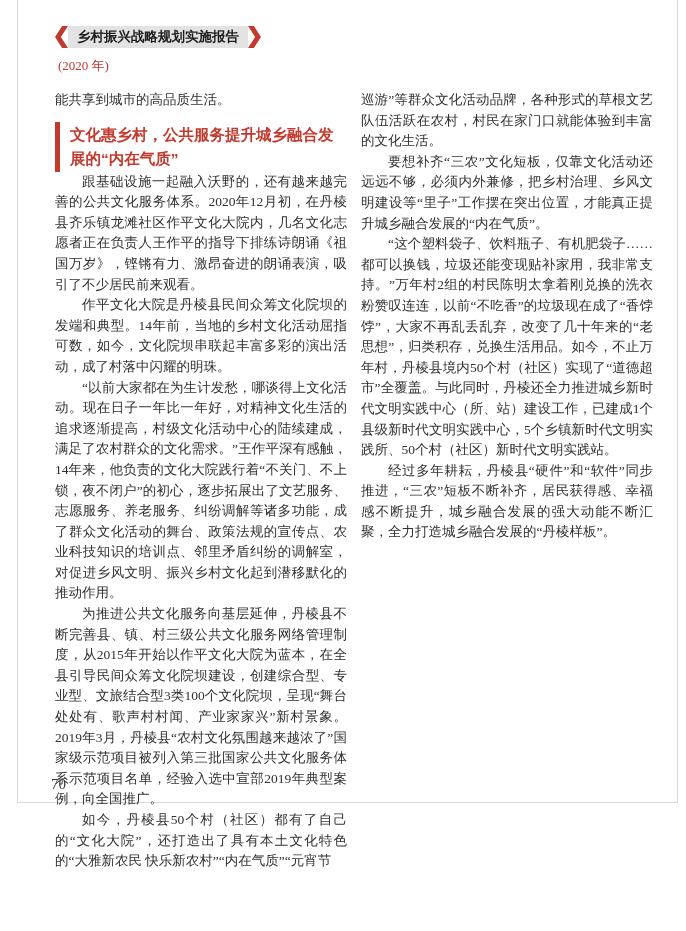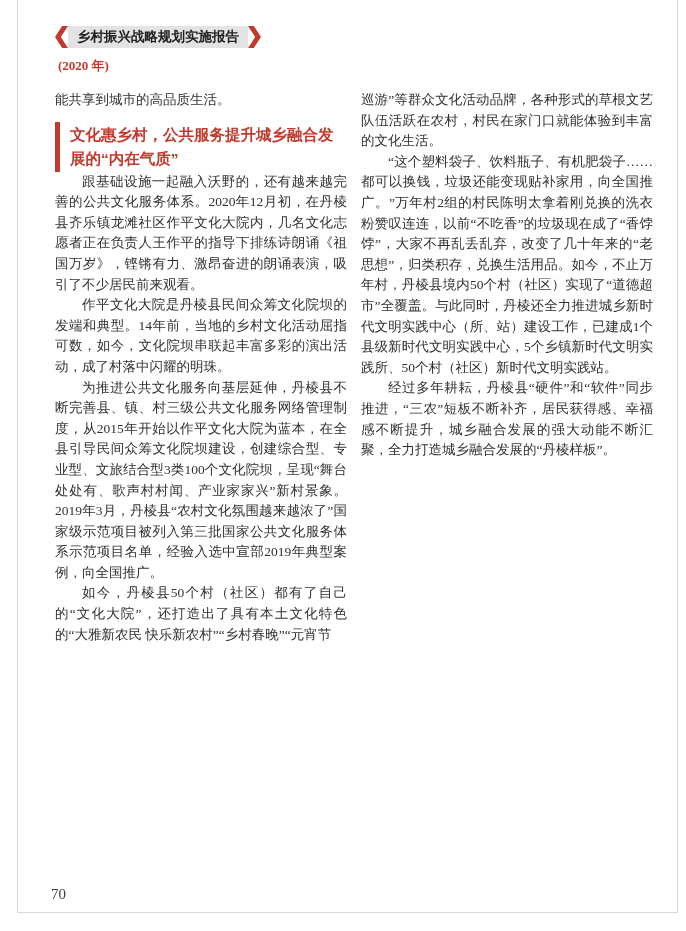--- a/index.html
+++ b/index.html
@@ -11,21 +11,21 @@
     width: 686px;
     height: 931px;
     position: relative;
     font-family: "Liberation Serif", "DejaVu Serif", serif;
   }
   .page {
     position: absolute;
     left: 17px;
     top: 0;
     width: 661px;
-    height: 913px;
+    height: 803px;
     box-sizing: border-box;
     background: #ffffff;
     border: 1px solid #d9d9d9;
     border-top: none;
     padding: 26px 24px 0 37px;
   }
   
   .badge {
     display: inline-flex;
     align-items: stretch;
@@ -49,21 +49,20 @@
     font-size: 13.5px;
     line-height: 22px;
     padding: 0 9px;
     white-space: nowrap;
   }
   .badge-year {
     color: #c23a2e;
     font-size: 13px;
     margin: 5px 0 0 3px;
     font-family: "Liberation Serif", "DejaVu Serif", serif;
-    font-weight: bold;
   }
   
   .columns {
     display: flex;
     gap: 14px;
     margin-top: 15px;
   }
   .col {
     width: 293px;
     font-size: 13.5px;
@@ -113,27 +112,29 @@
     <div class="badge-year">(2020 年)</div>
   </header>
 
   <main class="columns">
 
     <section class="col">
       <p class="no-indent">能共享到城市的高品质生活。</p>
       <h1 class="section-heading">文化惠乡村，公共服务提升城乡融合发展的“内在气质”</h1>
       <p>跟基础设施一起融入沃野的，还有越来越完善的公共文化服务体系。2020年12月初，在丹棱县齐乐镇龙滩社区作平文化大院内，几名文化志愿者正在负责人王作平的指导下排练诗朗诵《祖国万岁》，铿锵有力、激昂奋进的朗诵表演，吸引了不少居民前来观看。</p>
       <p>作平文化大院是丹棱县民间众筹文化院坝的发端和典型。14年前，当地的乡村文化活动屈指可数，如今，文化院坝串联起丰富多彩的演出活动，成了村落中闪耀的明珠。</p>
+      <p>“以前大家都在为生计发愁，哪谈得上文化活动。现在日子一年比一年好，对精神文化生活的追求逐渐提高，村级文化活动中心的陆续建成，满足了农村群众的文化需求。”王作平深有感触，14年来，他负责的文化大院践行着“不关门、不上锁，夜不闭户”的初心，逐步拓展出了文艺服务、志愿服务、养老服务、纠纷调解等诸多功能，成了群众文化活动的舞台、政策法规的宣传点、农业科技知识的培训点、邻里矛盾纠纷的调解室，对促进乡风文明、振兴乡村文化起到潜移默化的推动作用。</p>
       <p>为推进公共文化服务向基层延伸，丹棱县不断完善县、镇、村三级公共文化服务网络管理制度，从2015年开始以作平文化大院为蓝本，在全县引导民间众筹文化院坝建设，创建综合型、专业型、文旅结合型3类100个文化院坝，呈现“舞台处处有、歌声村村闻、产业家家兴”新村景象。2019年3月，丹棱县“农村文化氛围越来越浓了”国家级示范项目被列入第三批国家公共文化服务体系示范项目名单，经验入选中宣部2019年典型案例，向全国推广。</p>
-      <p>如今，丹棱县50个村（社区）都有了自己的“文化大院”，还打造出了具有本土文化特色的“大雅新农民 快乐新农村”“乡村春晚”“元宵节</p>
+      <p>如今，丹棱县50个村（社区）都有了自己的“文化大院”，还打造出了具有本土文化特色的“大雅新农民 快乐新农村”“内在气质”“元宵节</p>
     </section>
 
     <section class="col">
       <p class="no-indent">巡游”等群众文化活动品牌，各种形式的草根文艺队伍活跃在农村，村民在家门口就能体验到丰富的文化生活。</p>
-      <p>“这个塑料袋子、饮料瓶子、有机肥袋子……都可以换钱，垃圾还能变现贴补家用，向全国推广。”万年村2组的村民陈明太拿着刚兑换的洗衣粉赞叹连连，以前“不吃香”的垃圾现在成了“香饽饽”，大家不再乱丢乱弃，改变了几十年来的“老思想”，归类积存，兑换生活用品。如今，不止万年村，丹棱县境内50个村（社区）实现了“道德超市”全覆盖。与此同时，丹棱还全力推进城乡新时代文明实践中心（所、站）建设工作，已建成1个县级新时代文明实践中心，5个乡镇新时代文明实践所、50个村（社区）新时代文明实践站。</p>
+      <p>要想补齐“三农”文化短板，仅靠文化活动还远远不够，必须内外兼修，把乡村治理、乡风文明建设等“里子”工作摆在突出位置，才能真正提升城乡融合发展的“内在气质”。</p>
+      <p>“这个塑料袋子、饮料瓶子、有机肥袋子……都可以换钱，垃圾还能变现贴补家用，我非常支持。”万年村2组的村民陈明太拿着刚兑换的洗衣粉赞叹连连，以前“不吃香”的垃圾现在成了“香饽饽”，大家不再乱丢乱弃，改变了几十年来的“老思想”，归类积存，兑换生活用品。如今，不止万年村，丹棱县境内50个村（社区）实现了“道德超市”全覆盖。与此同时，丹棱还全力推进城乡新时代文明实践中心（所、站）建设工作，已建成1个县级新时代文明实践中心，5个乡镇新时代文明实践所、50个村（社区）新时代文明实践站。</p>
       <p>经过多年耕耘，丹棱县“硬件”和“软件”同步推进，“三农”短板不断补齐，居民获得感、幸福感不断提升，城乡融合发展的强大动能不断汇聚，全力打造城乡融合发展的“丹棱样板”。</p>
     </section>
 
   </main>
 
   <div class="page-number">70</div>
 
 </div>
 
 </body></html>

